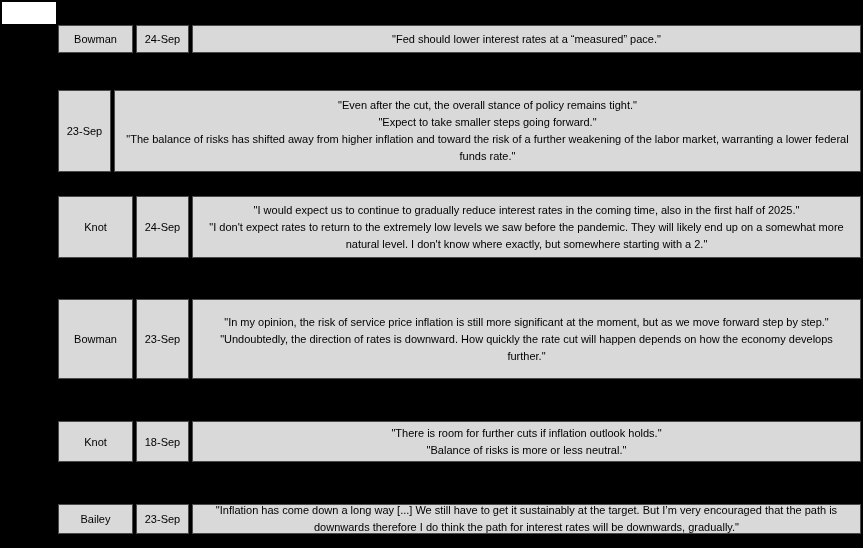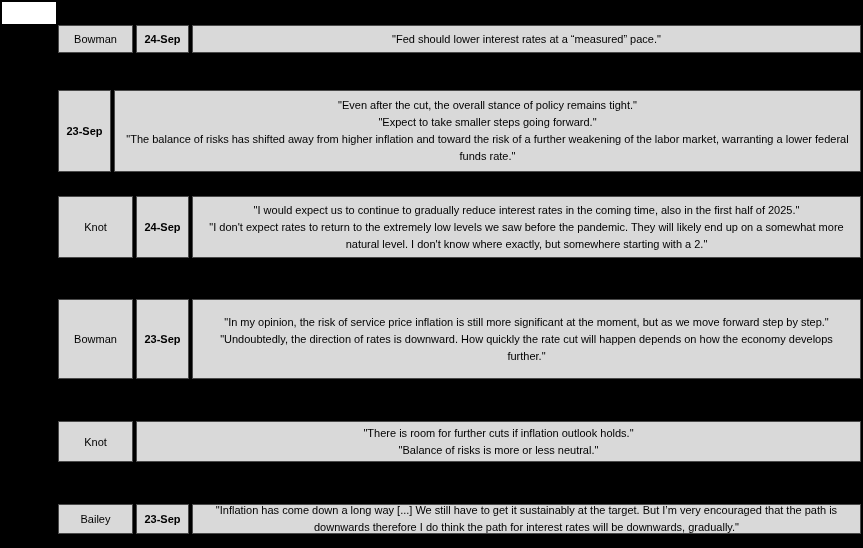--- a/index.html
+++ b/index.html
@@ -19,21 +19,21 @@
     display:flex; gap:3px;
   }
   .cell {
     background:#d9d9d9;
     border:1px solid #4a4a4a;
     color:#000000;
     font-size:11px;
     display:flex; align-items:center; justify-content:center;
   }
   .name  { width:75px; flex:none; }
-  .date  { width:53px; flex:none;font-weight:bold; }
+  .date  { width:53px; flex:none; }
   .quote {
     flex:1;
     flex-direction:column;
     text-align:center;
     line-height:17px;
     padding:1px 8px;
   }
   .r1 { top:25px;  height:28px; }
   .r2 { top:90px;  height:82px; }
   .r3 { top:196px; height:62px; }
@@ -76,20 +76,21 @@
   <div class="cell name">Bowman</div>
   <div class="cell date">23-Sep</div>
   <div class="cell quote">
     <div>"In my opinion, the risk of service price inflation is still more significant at the moment, but as we move forward step by step."</div>
     <div>"Undoubtedly, the direction of rates is downward. How quickly the rate cut will happen depends on how the economy develops further."</div>
   </div>
 </div>
 
 <div class="row r5">
   <div class="cell name">Knot</div>
+  <div class="cell date">18-Sep</div>
   <div class="cell quote">
     <div>"There is room for further cuts if inflation outlook holds."</div>
     <div>"Balance of risks is more or less neutral."</div>
   </div>
 </div>
 
 <div class="row r6">
   <div class="cell name">Bailey</div>
   <div class="cell date">23-Sep</div>
   <div class="cell quote">

